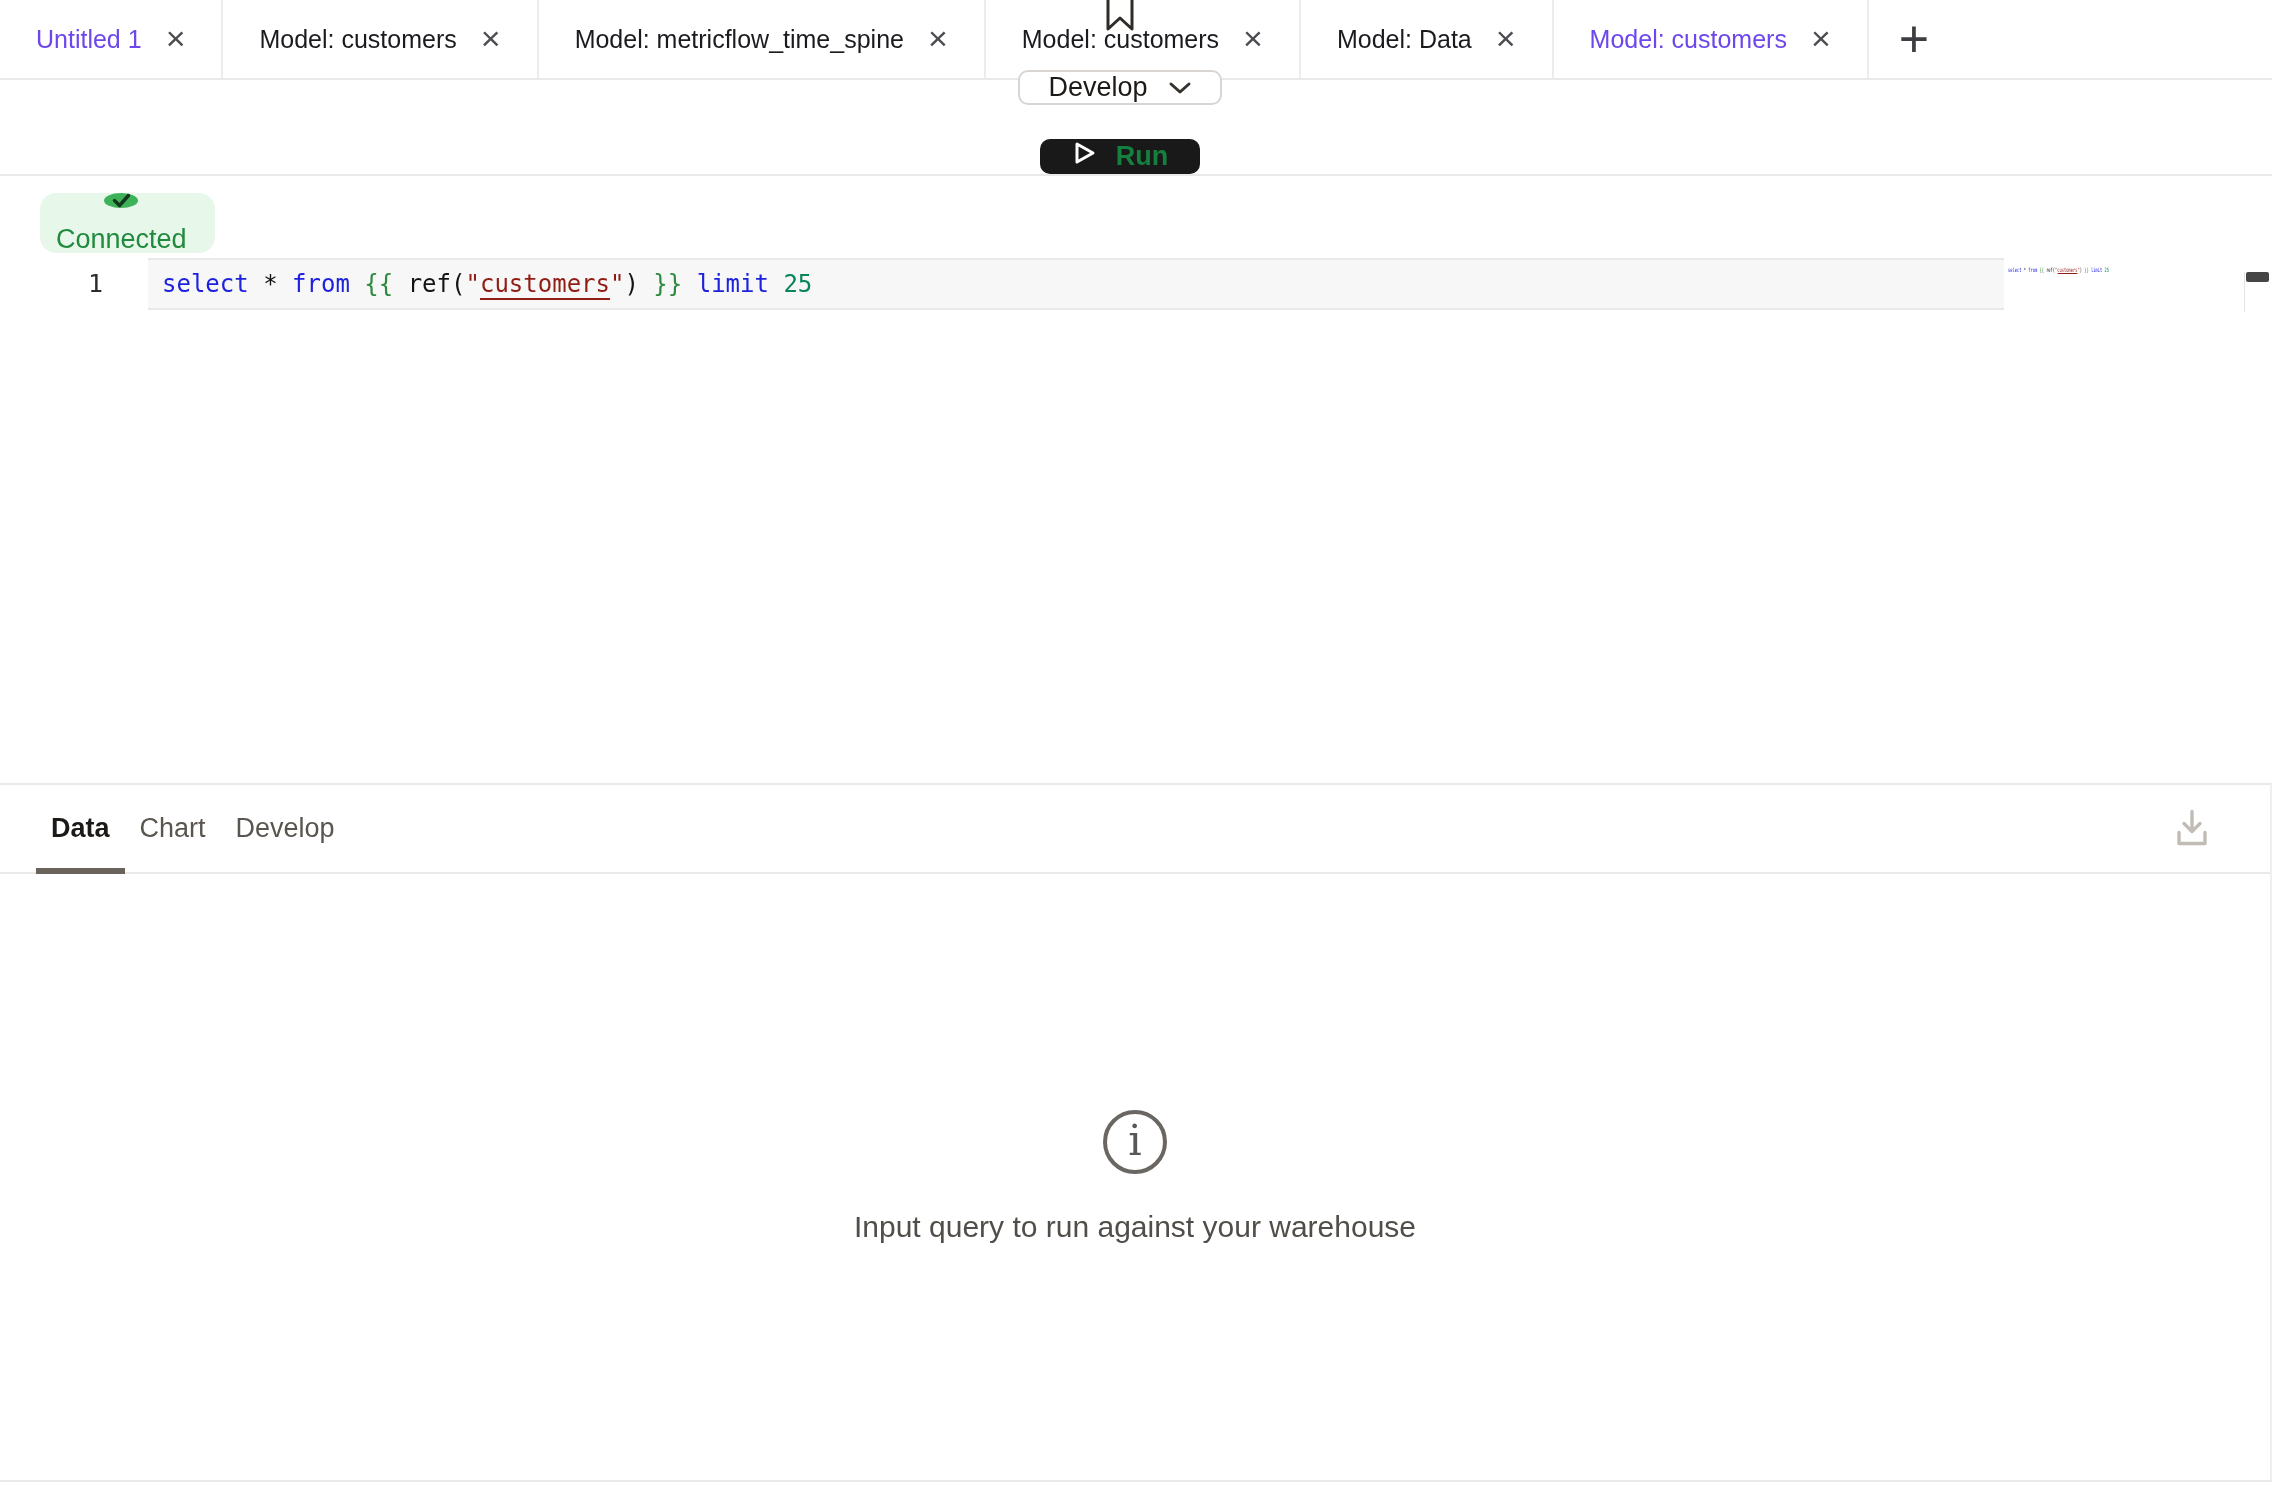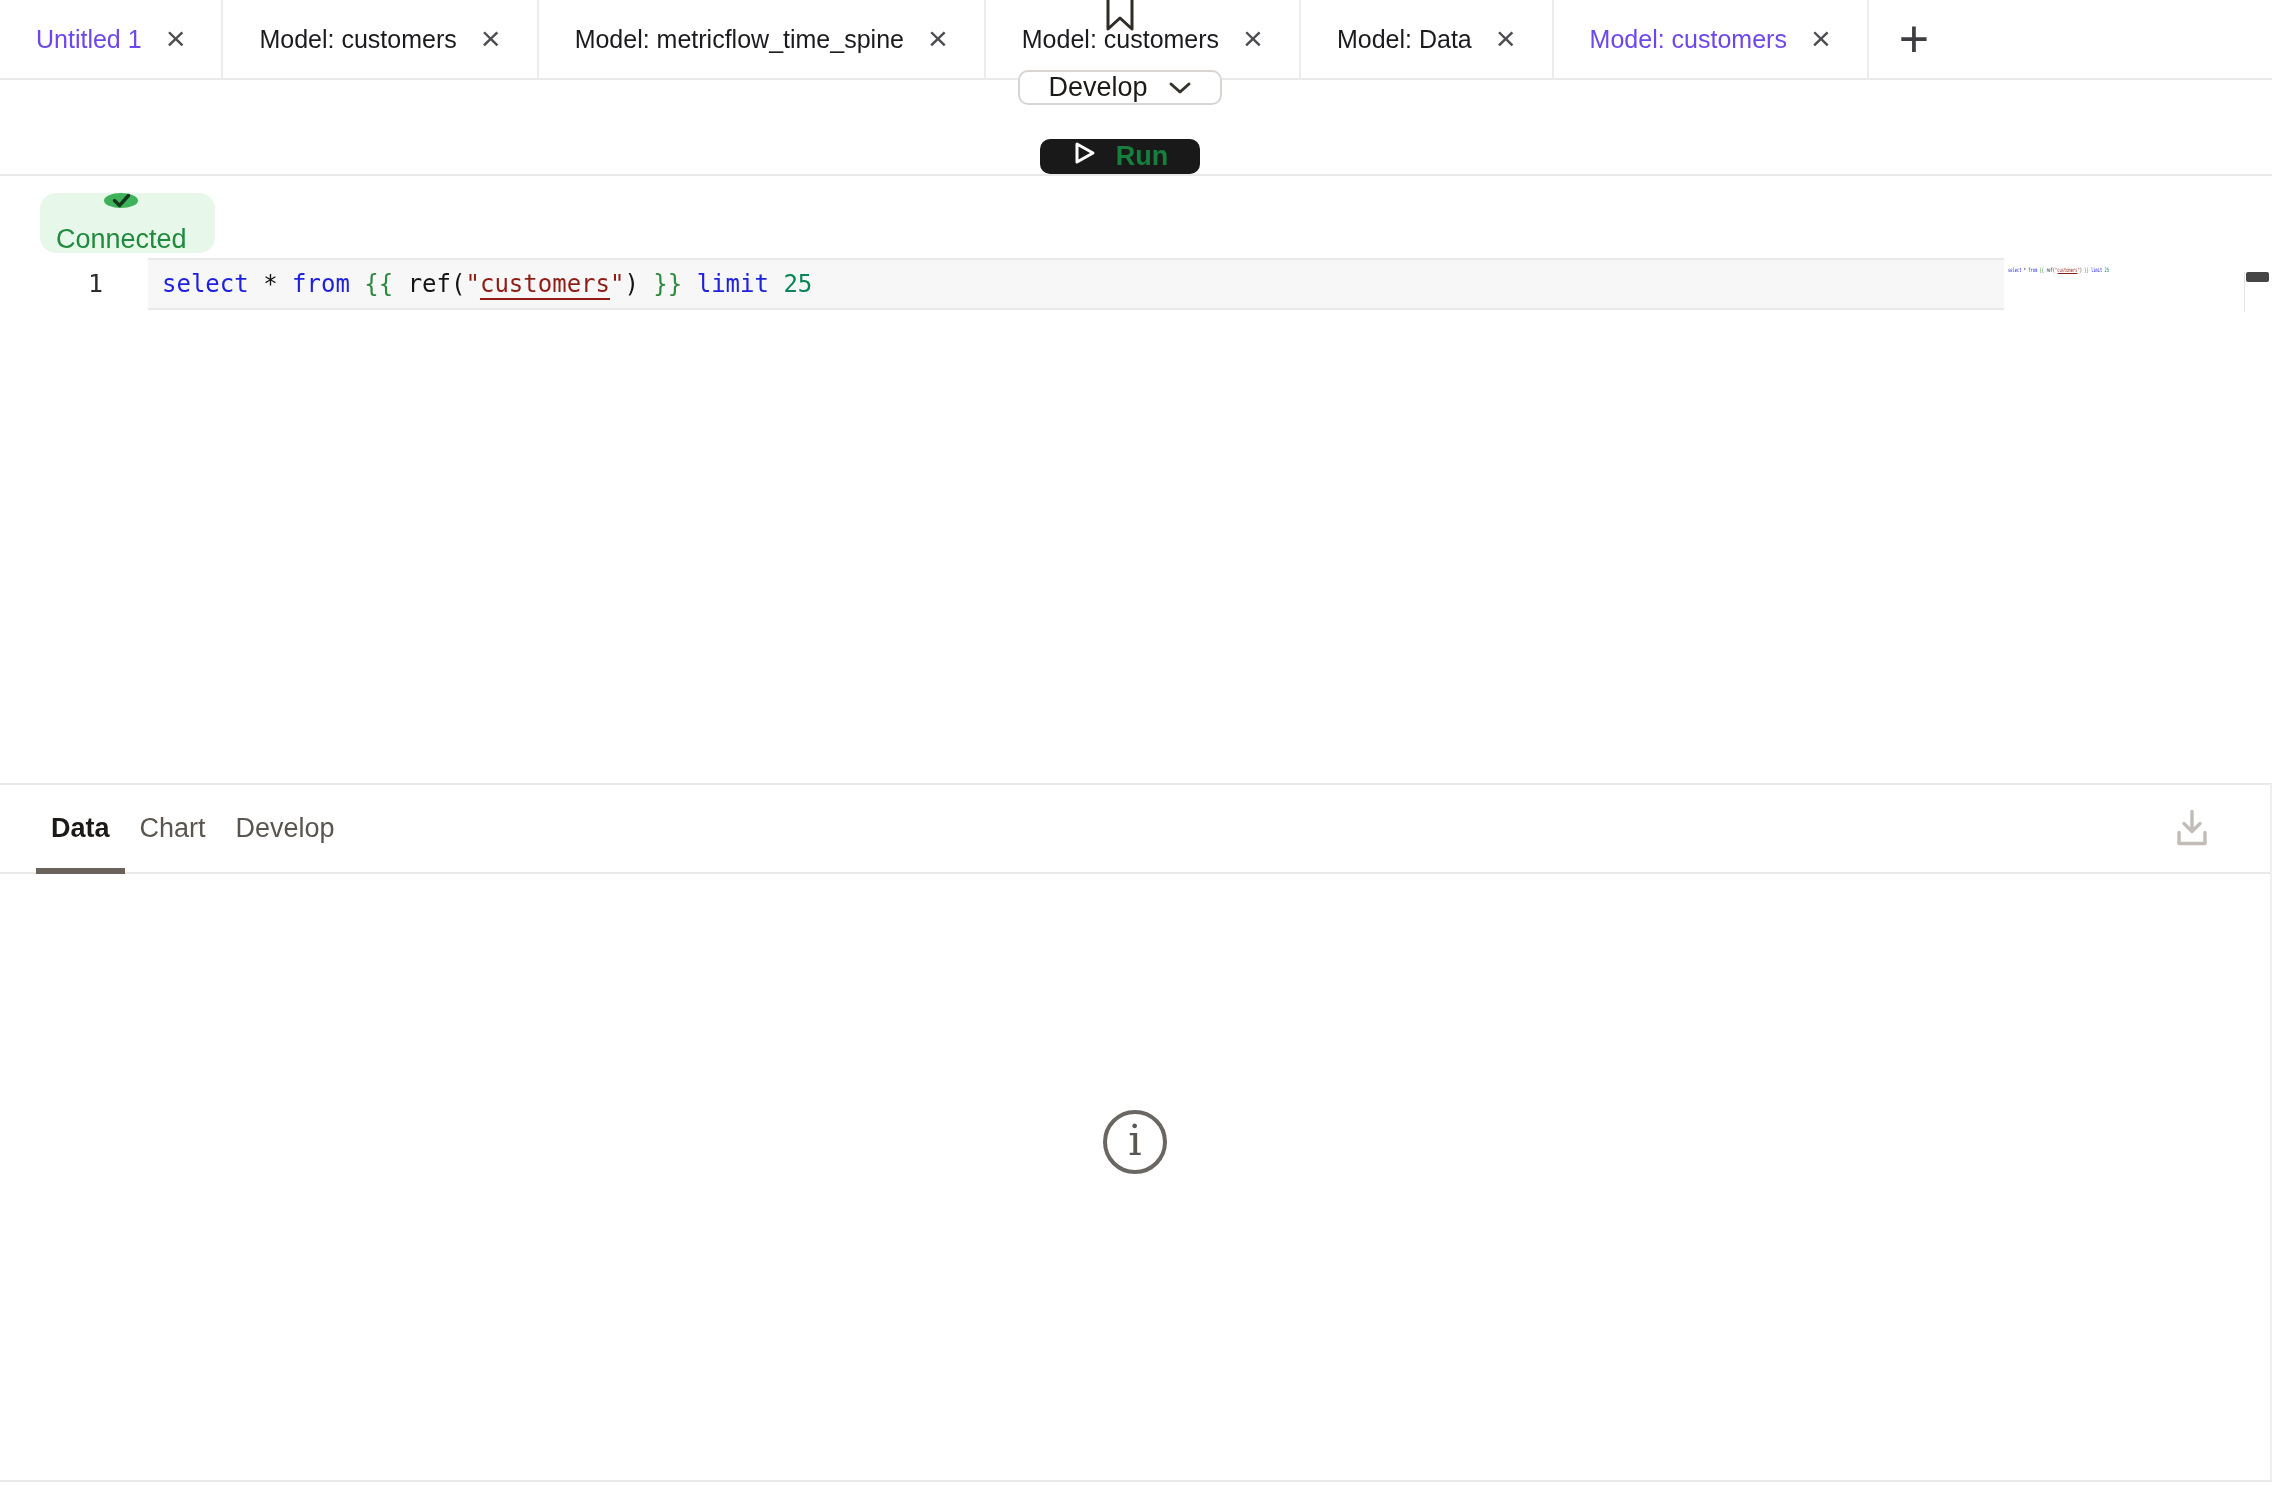--- a/index.html
+++ b/index.html
@@ -210,14 +210,15 @@
           <path d="M20 5 v19 M12 17 l8 8 l8 -8" stroke="#c1bcb6" stroke-width="3.4" fill="none" stroke-linecap="round" stroke-linejoin="round"></path>
           <path d="M7 26 v11 h26 v-11" stroke="#c1bcb6" stroke-width="3.4" fill="none" stroke-linecap="round" stroke-linejoin="round"></path>
         </svg>
       </span>
     </button>
   </div>
   <div class="empty-state">
     <div class="info-circle">
       <span class="info-i">i</span>
     </div>
+    <div class="empty-text">Input query to run against your warehouse</div>
   </div>
 </div>
 
 </body></html>

